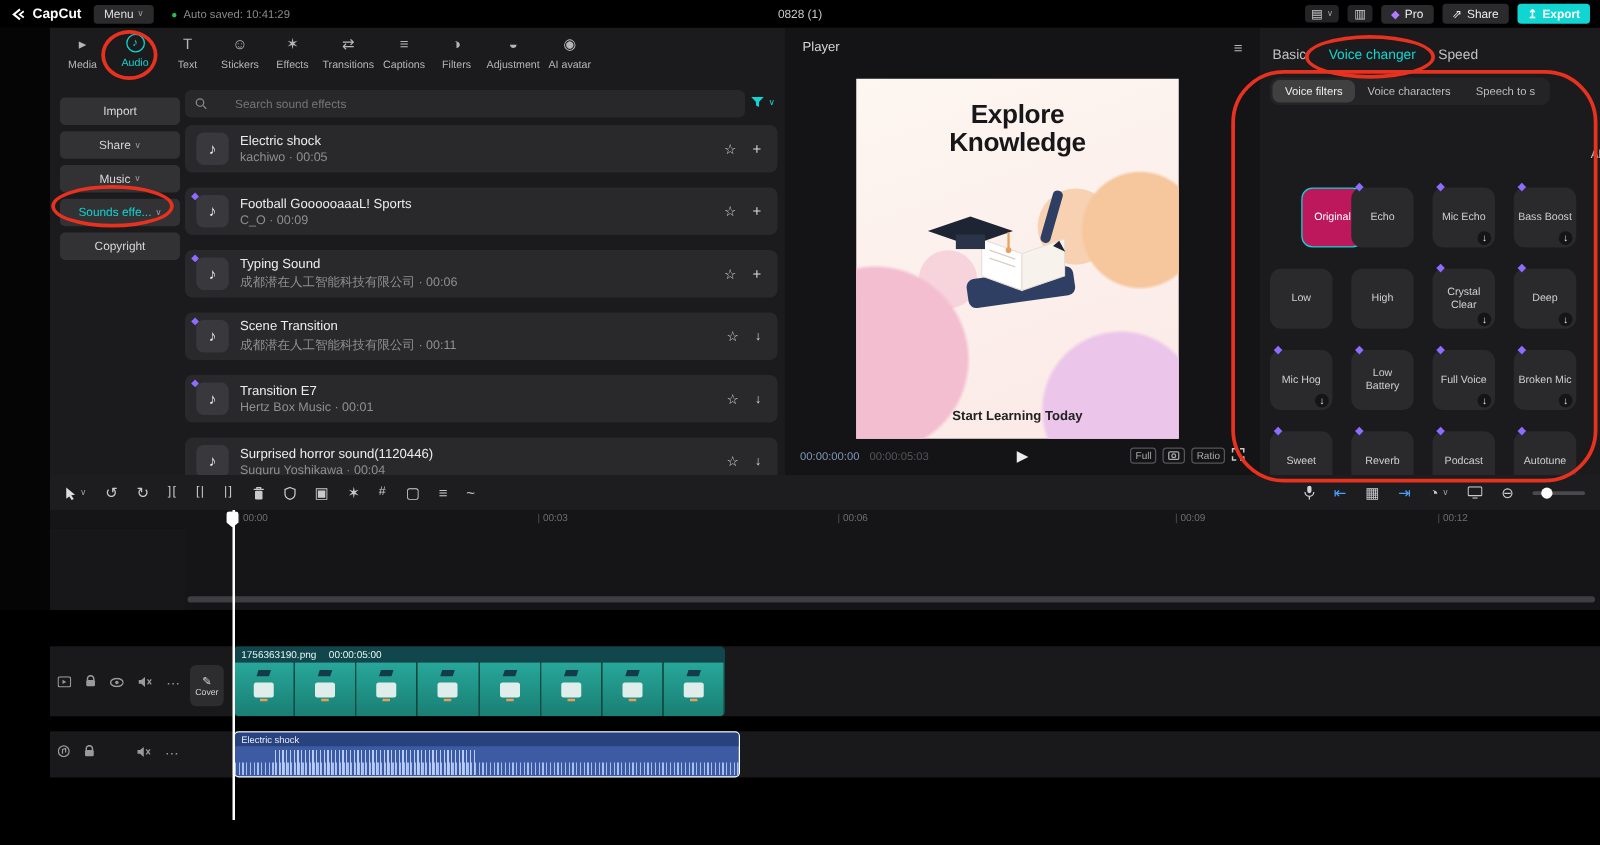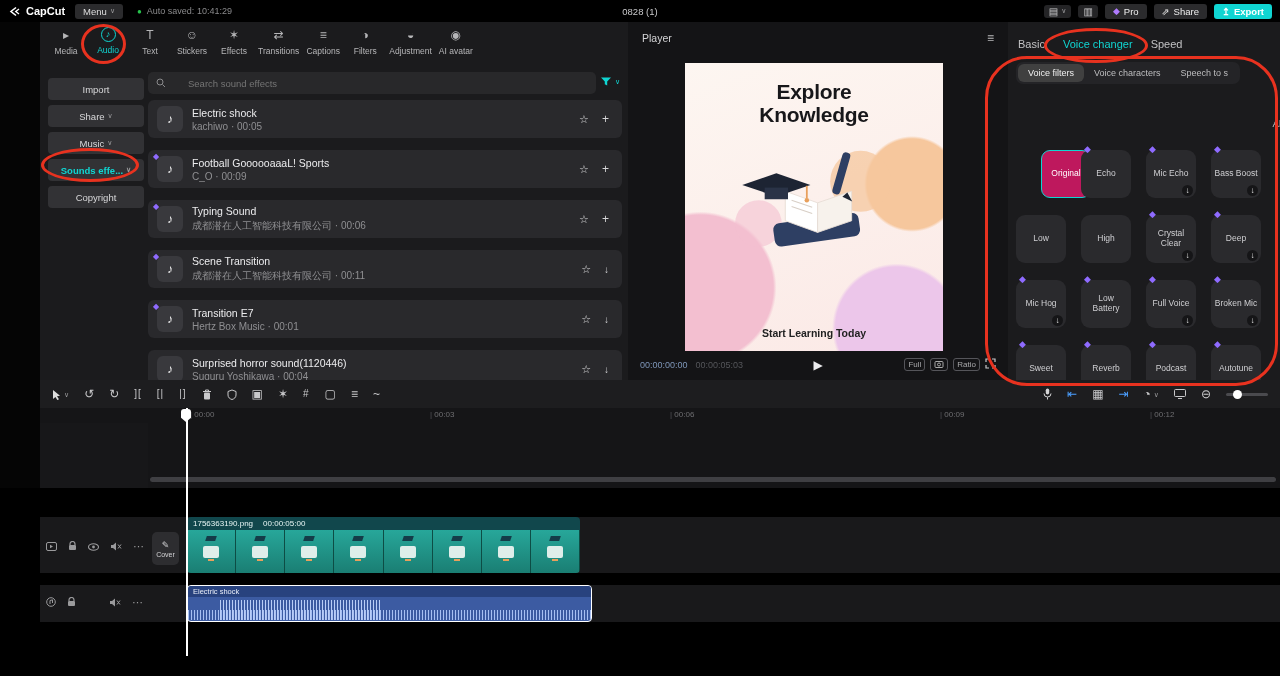--- a/index.html
+++ b/index.html
@@ -22,21 +22,21 @@
 
   
   .media-panel{position:absolute;left:40px;top:22px;width:588px;height:358px;background:#1b1b1d;overflow:hidden;}
   .tabs-row{display:flex;gap:2px;padding:5px 0 0 6px;}
   .mtab{min-width:40px;display:flex;flex-direction:column;align-items:center;gap:3px;color:#b6b6b8;font-size:8.5px;padding:0 2px;cursor:pointer;}
   .mtab .ticon{height:16px;font-size:12px;line-height:16px;}
   .mtab .ticon.audio-icon{border:1.2px solid currentColor;border-radius:50%;width:15px;height:15px;line-height:12px;font-size:9px;text-align:center;}
   .mtab.active{color:#10d5d2;}
   .side{position:absolute;left:8px;top:56px;width:96px;display:flex;flex-direction:column;gap:5px;}
   .side-btn{background:#323235;border-radius:4px;height:22px;display:flex;align-items:center;justify-content:center;font-size:9.5px;color:#d8d8da;cursor:pointer;}
-  .side-btn.active{color:#10d5d2;font-weight:bold;}
+  .side-btn.active{color:#10d5d2;}
   .sound-area{position:absolute;left:108px;top:50px;width:474px;}
   .searchbar{height:22px;width:448px;background:#28282a;border-radius:5px;display:flex;align-items:center;padding:0 8px;gap:22px;}
   .search-input{flex:1;background:transparent;border:none;outline:none;color:#9a9a9c;font-size:9.5px;font-family:"Liberation Sans",sans-serif;}
   .filter-ic{position:absolute;right:2px;top:4px;display:flex;align-items:center;color:#10d5d2;cursor:pointer;}
   .sound-list{margin-top:6px;display:flex;flex-direction:column;gap:12px;}
   .srow{height:38px;background:#29292c;border-radius:6px;display:flex;align-items:center;padding:0 9px;gap:9px;cursor:pointer;}
   .sicon{width:26px;height:26px;background:#39393d;border-radius:6px;display:flex;align-items:center;justify-content:center;color:#eee;font-size:12px;position:relative;flex:none;}
   .sicon .gem{position:absolute;top:-4px;left:-4px;color:#8f6bff;font-size:8px;}
   .stitle{font-size:10.5px;color:#ececee;}
   .smeta{font-size:10px;color:#8f8f92;margin-top:2px;}

